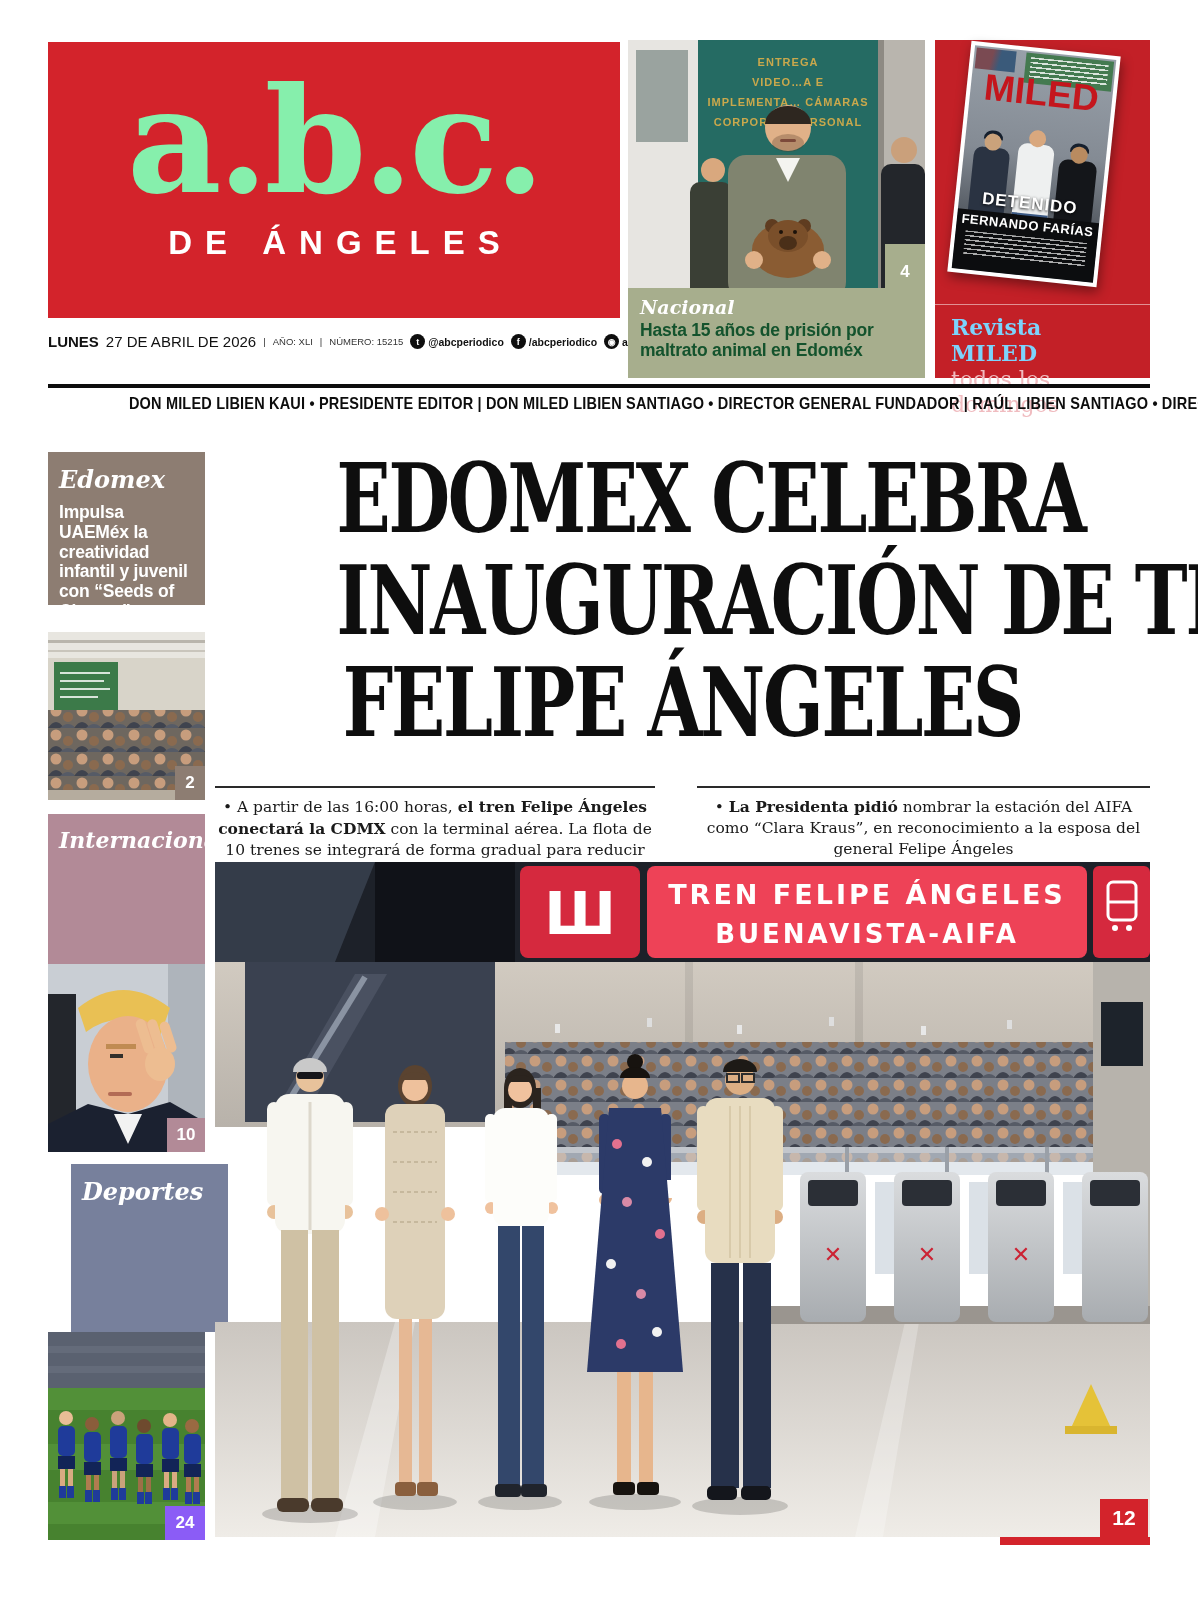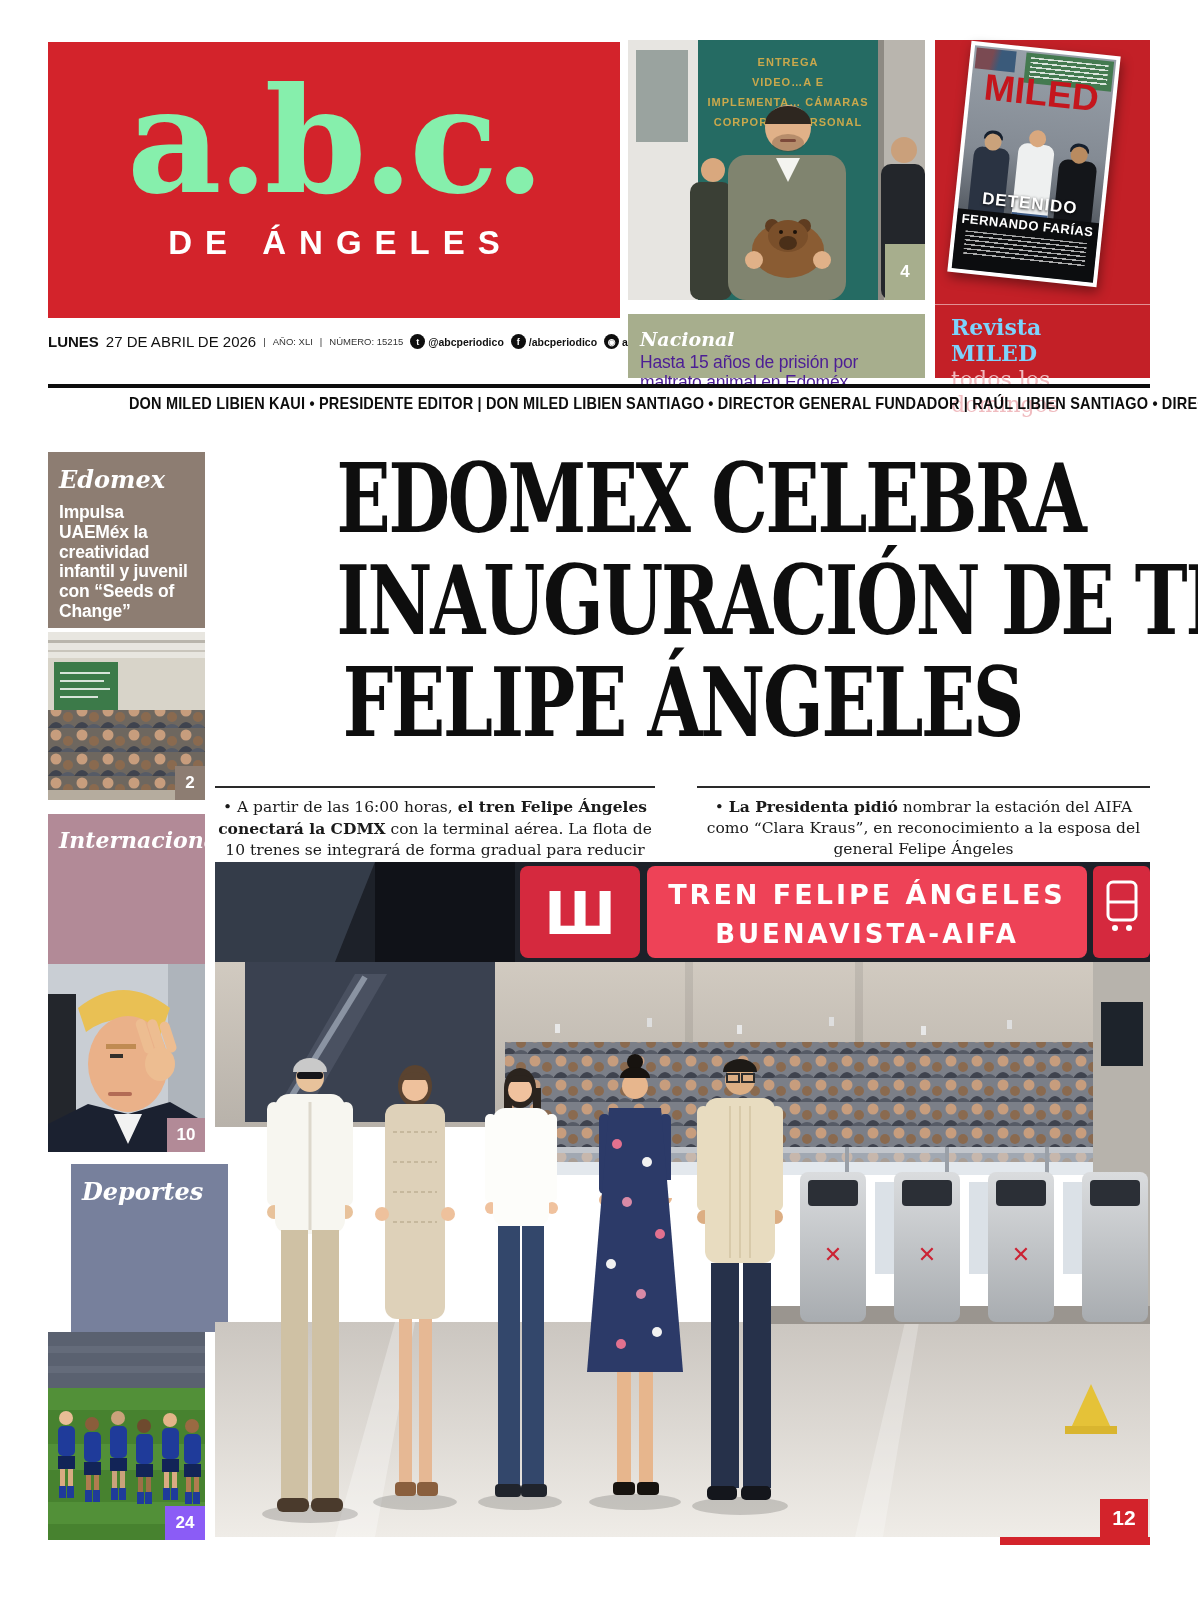--- a/index.html
+++ b/index.html
@@ -19,25 +19,25 @@
   .d-day{font-weight:bold;font-size:15px;}
   .d-date{font-size:15px;}
   .d-meta{font-size:9.5px;color:#333;}
   .soc{display:flex;align-items:center;gap:3px;font-weight:bold;font-size:10.5px;}
   .soc-icon{width:15px;height:15px;border-radius:50%;background:#0e0e0e;color:#fff;display:flex;
             align-items:center;justify-content:center;font-size:9px;font-weight:bold;}
 
   
   .nacional{position:absolute;left:628px;top:40px;width:297px;height:338px;}
   .nacional svg{position:absolute;left:0;top:0;}
-  .nac-caption{position:absolute;left:0;bottom:0;width:297px;height:64px;background:#a7ae8d;
-               box-sizing:border-box;padding:14px 12px;}
+  .nac-caption{position:absolute;left:0;bottom:0;width:297px;height:90px;background:#a7ae8d;
+               box-sizing:border-box;padding:8px 12px;}
   .nac-section{font-family:"DejaVu Serif",serif;font-style:italic;font-weight:bold;
                font-size:19px;color:#fff;}
-  .nac-headline{font-weight:normal;font-size:17.5px;line-height:1.12;color:#4c1d95;margin-top:3px;letter-spacing:-.2px;}
+  .nac-headline{font-weight:bold;font-size:17.5px;line-height:1.12;color:#14532d;margin-top:3px;letter-spacing:-.2px;}
   .nac-badge{position:absolute;right:0;bottom:78px;width:40px;height:56px;background:#a7ae8d;
              display:flex;align-items:center;justify-content:center;color:#fff;font-weight:bold;font-size:20px;}
 
   
   .miled-panel{position:absolute;left:935px;top:40px;width:215px;height:338px;background:#c32027;}
   .miled-cover{position:absolute;left:24px;top:8px;width:150px;height:232px;background:#fff;
                padding:4px;transform:rotate(6deg);box-shadow:2px 5px 12px rgba(0,0,0,.4);box-sizing:border-box;}
   .cover-photo{position:relative;width:142px;height:224px;overflow:hidden;
                background:linear-gradient(#98a0a9 0%,#848b94 45%,#555b63 75%,#3d4148 100%);}
   .cov-thumb{position:absolute;left:2px;top:2px;width:40px;height:21px;
@@ -68,21 +68,21 @@
   
   .dir-rule{position:absolute;left:48px;top:384px;width:1102px;height:4px;background:#0d0d0d;}
   .directors{position:absolute;left:48px;top:394px;width:1102px;text-align:center;}
   .directors span{display:inline-block;transform:scaleX(.88);transform-origin:center;
                   font-weight:bold;font-size:16.5px;letter-spacing:.2px;white-space:nowrap;color:#0d0d0d;}
 
   
   .side-panel{position:absolute;left:48px;width:157px;box-sizing:border-box;padding:13px 11px;}
   .side-section{font-family:"DejaVu Serif",serif;font-style:italic;font-weight:bold;color:#fff;}
   .side-headline{font-weight:bold;color:#fff;line-height:1.13;letter-spacing:-.2px;margin-top:9px;}
-  .p-edomex{top:452px;height:176px;background:#8d7d72;}
+  .p-edomex{top:452px;height:153px;background:#8d7d72;}
   .p-edomex .side-section{font-size:24px;}
   .p-edomex .side-headline{font-size:17.5px;}
   .p-internacional{top:814px;height:150px;background:#b28a97;}
   .p-internacional .side-section{font-size:22px;}
   .p-internacional .side-headline{font-size:17.5px;}
   .p-deportes{top:1164px;height:168px;background:#77809c;margin-left:23px;}
   .p-deportes .side-section{font-size:24px;}
   .p-deportes .side-headline{font-size:17.5px;}
   .side-photo{position:absolute;left:48px;width:157px;overflow:hidden;}
   .ph-edomex{top:632px;height:168px;}

